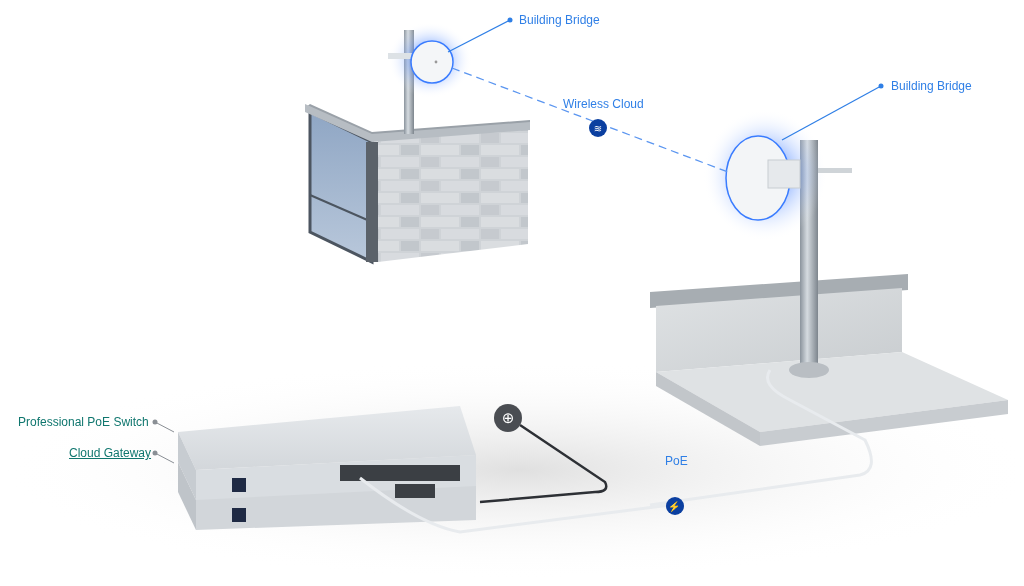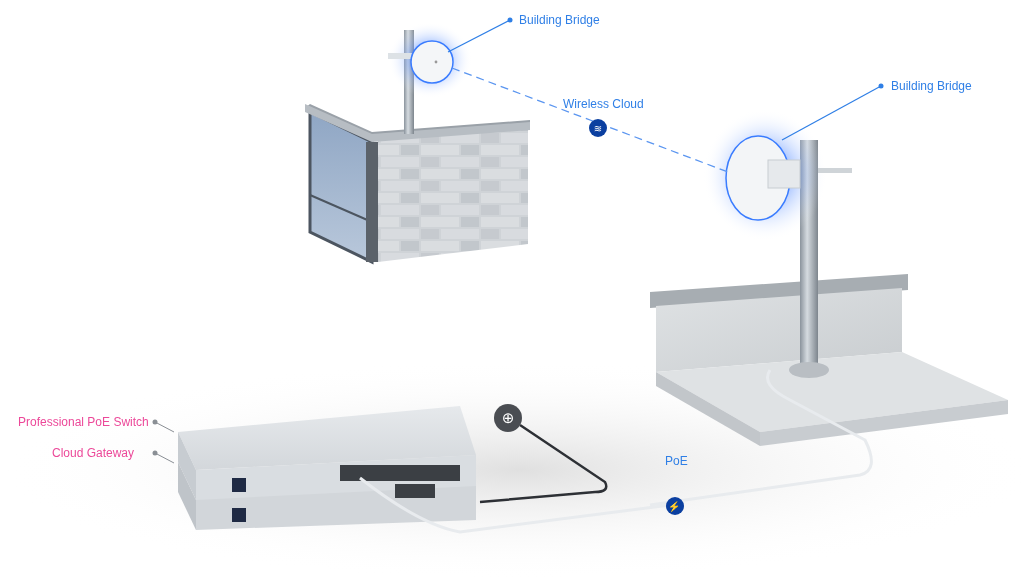--- a/index.html
+++ b/index.html
@@ -1,20 +1,20 @@
 <!DOCTYPE html>
 <html><head>
 <meta charset="utf-8">
 <style>
   html,body{margin:0;padding:0;background:#ffffff;}
   body{width:1024px;height:586px;position:relative;overflow:hidden;font-family:"Liberation Sans",sans-serif;}
   #stage{position:absolute;left:0;top:0;width:1024px;height:454px;}
   .label{position:absolute;font-size:12px;line-height:14px;white-space:nowrap;}
   .blue{color:#2f7fe6;}
-  .grey{color:#ec4899;}
+  .grey{color:#0f766e;}
   .badge{position:absolute;width:18px;height:18px;border-radius:50%;display:flex;align-items:center;justify-content:center;color:#fff;font-size:10px;}
 </style>
 </head>
 <body>
 
 <div id="stage">
 <svg width="1024" height="586" viewBox="0 0 1024 586" xmlns="http://www.w3.org/2000/svg" style="position:absolute;left:0;top:0;">
   <defs>
     <radialGradient id="glow" cx="50%" cy="50%" r="50%">
       <stop offset="0%" stop-color="#3d7bff" stop-opacity="0.85"></stop>
@@ -113,21 +113,21 @@
   <circle cx="155" cy="422" r="2.5" fill="#8a8f95"></circle>
   <line x1="155" y1="453" x2="174" y2="463" stroke="#8a8f95" stroke-width="1"></line>
   <circle cx="155" cy="453" r="2.5" fill="#8a8f95"></circle>
 </svg>
 
 <span class="label blue" style="left:519px;top:13px;">Building Bridge</span>
 <span class="label blue" style="left:891px;top:79px;">Building Bridge</span>
 <span class="label blue" style="left:563px;top:97px;">Wireless Cloud</span>
 <span class="label blue" style="left:665px;top:454px;">PoE</span>
 <span class="label grey" style="left:18px;top:415px;">Professional PoE Switch</span>
-<span class="label grey" style="left:52px;top:446px;">Cloud Gateway</span>
+<span class="label grey" style="left:69px;top:446px;text-decoration:underline;">Cloud Gateway</span>
 
 <div class="badge" style="left:589px;top:119px;background:#0b3fa0;">
   <span>≋</span>
 </div>
 <div class="badge" style="left:666px;top:497px;background:#0b3fa0;">
   <span>⚡</span>
 </div>
 <div class="badge" style="left:494px;top:404px;width:28px;height:28px;background:#4a4d52;font-size:15px;">
   <span>⊕</span>
 </div>

